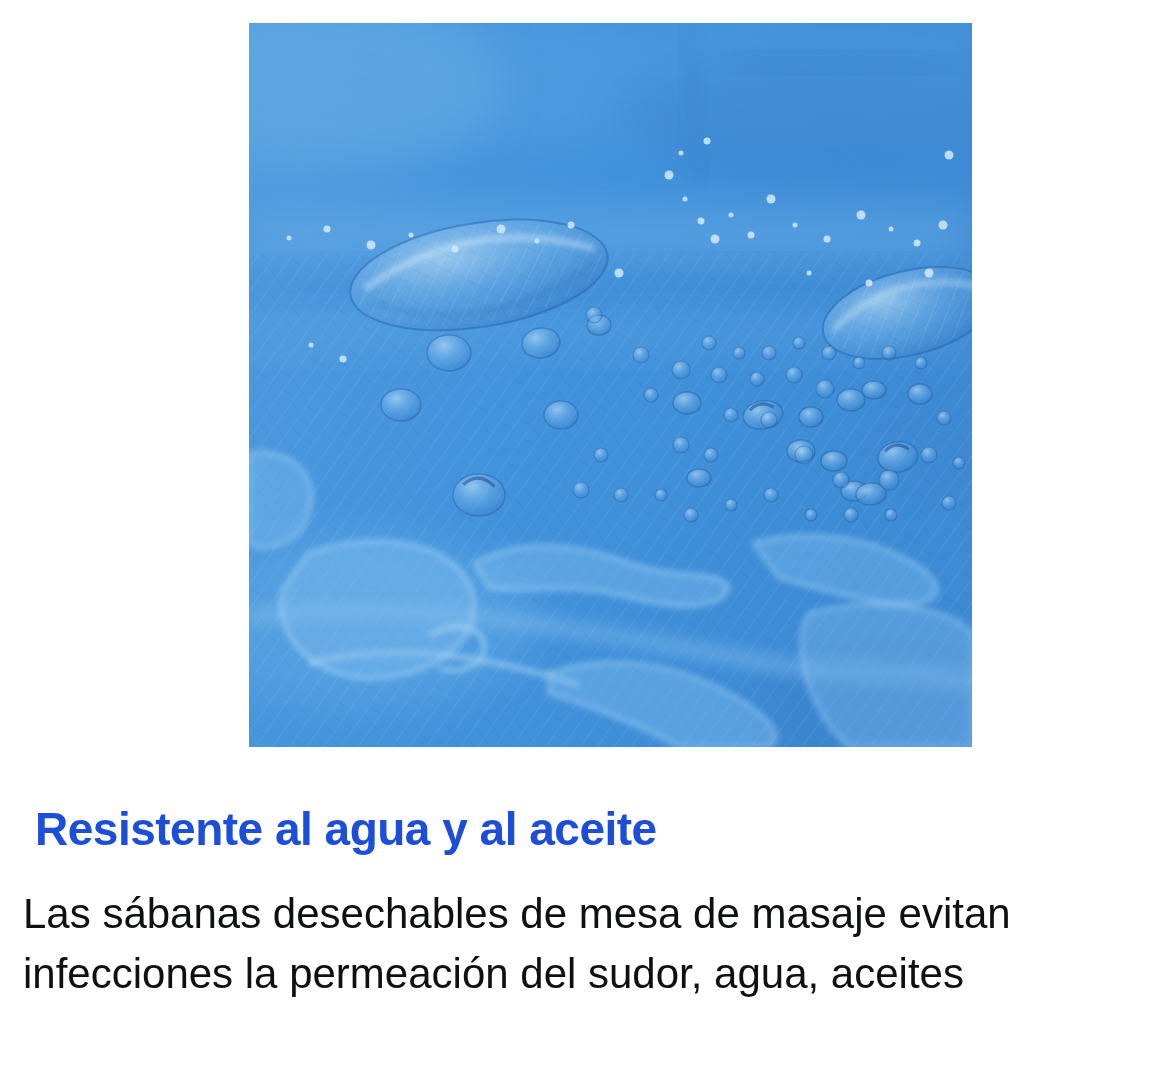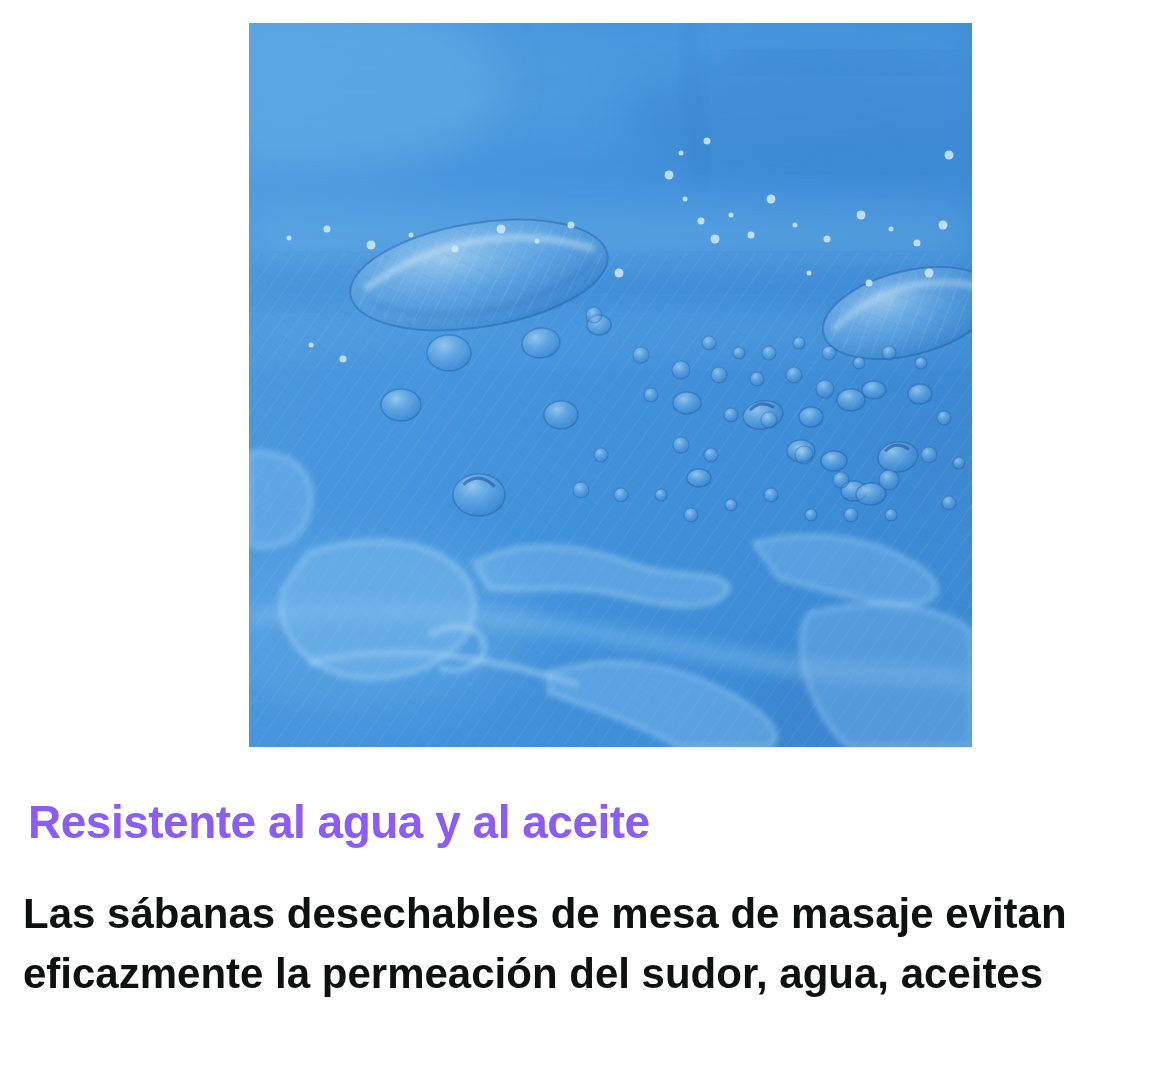--- a/index.html
+++ b/index.html
@@ -14,38 +14,38 @@
   .hero {
     position: absolute;
     left: 249px; top: 23px;
     width: 723px; height: 724px;
     margin: 0;
   }
   .hero svg { display: block; width: 723px; height: 724px; }
   .heading {
     position: absolute;
     left: 23px; top: 788px;
-    margin: 5px;
+    margin: 12px;
     font-size: 46px;
     line-height: 58px;
     font-weight: 700;
     letter-spacing: -0.5px;
-    color: #8b5cf6;
+    color: #1d4ed8;
     white-space: nowrap;
   }
   .para {
     position: absolute;
     left: 23px; top: 884px;
     margin: 0;
     font-size: 42px;
     line-height: 60px;
     font-weight: 400;
     color: #0f1111;
   }
-  .pline { display: block; white-space: nowrap; font-weight: bold; }
+  .pline { display: block; white-space: nowrap; }
 </style>
 </head>
 <body>
 
 <div>
 
   <figure class="hero" aria-label="Water droplets beading on a blue waterproof disposable sheet">
     <svg id="hero-svg" viewBox="0 0 723 724" xmlns="http://www.w3.org/2000/svg">
       <defs>
         <linearGradient id="bgGrad" x1="0" y1="0" x2="1" y2="0.35">
@@ -242,16 +242,16 @@
           <circle cx="490" cy="330" r="6" fill="url(#drop)" stroke="rgba(32,90,160,0.35)" stroke-width="1.2"></circle>
           <circle cx="460" cy="320" r="7" fill="url(#drop)" stroke="rgba(32,90,160,0.35)" stroke-width="1.2"></circle>
         </g>
     </svg>
   </figure>
 
   <h2 class="heading">Resistente al agua y al aceite</h2>
 
   <p class="para">
     <span class="pline">Las sábanas desechables de mesa de masaje evitan</span>
-    <span class="pline">eficazmente la permeación del sudor, agua, aceites</span>
+    <span class="pline">infecciones la permeación del sudor, agua, aceites</span>
   </p>
 
 </div>
 
 </body></html>

